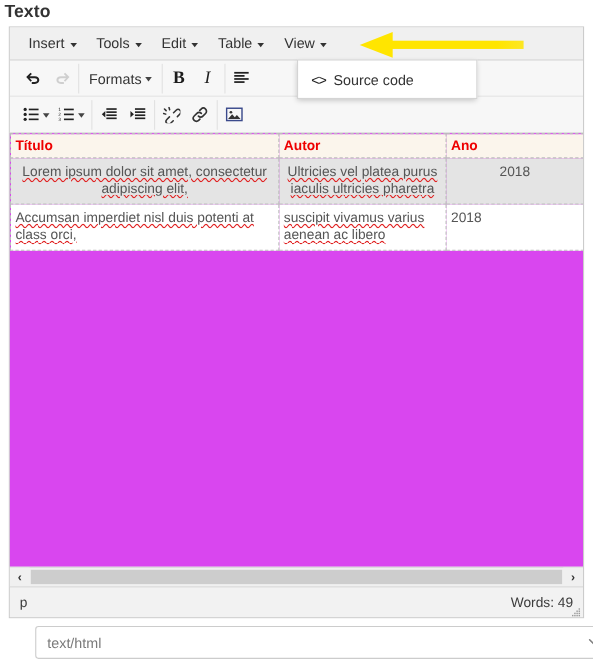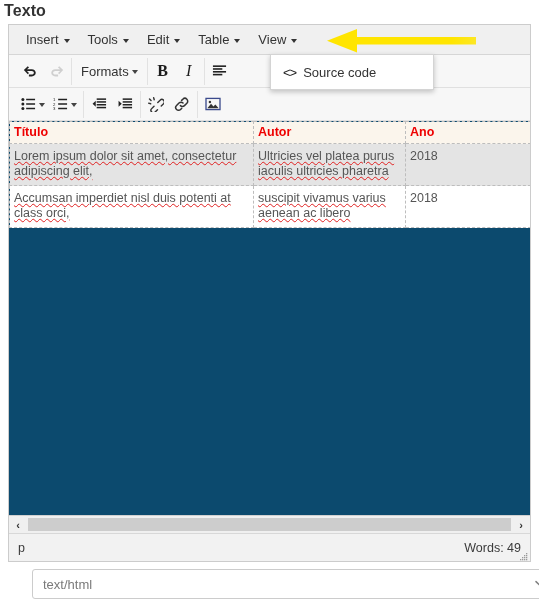--- a/index.html
+++ b/index.html
@@ -162,21 +162,21 @@
     font-family: "Liberation Sans", sans-serif;
     font-size: 13px;
     color: #222222;
     letter-spacing: -1px;
   }
 
   
   .content {
     position: relative;
     flex: 1 1 auto;
-    background: #0c4a6e;
+    background: #d946ef;
     overflow: hidden;
   }
   table.doc-table {
     border-collapse: collapse;
     width: 521px;
     table-layout: fixed;
     margin: 0;
   }
   table.doc-table td, table.doc-table th {
     border: 1px dashed #bdbdbd;
@@ -191,21 +191,21 @@
   table.doc-table th {
     text-align: left;
     color: #ee0000;
     font-weight: bold;
     background: #fbf5ec;
     font-size: 12.5px;
     height: 22px;
     padding-top: 3px;
     padding-bottom: 3px;
   }
-  tr.row-shade td { background: #e4e4e4; }
+  tr.row-shade td { background: #e4e4e4; text-align: center; }
   tr.row-plain td { background: #ffffff; }
   .c1 { width: 244px; }
   .c2 { width: 152px; }
   .c3 { width: 125px; margin-left: 23px; }
   .sp {
     text-decoration: underline;
     text-decoration-style: wavy;
     text-decoration-color: #e02020;
     text-decoration-thickness: 1px;
     text-underline-offset: 1px;

